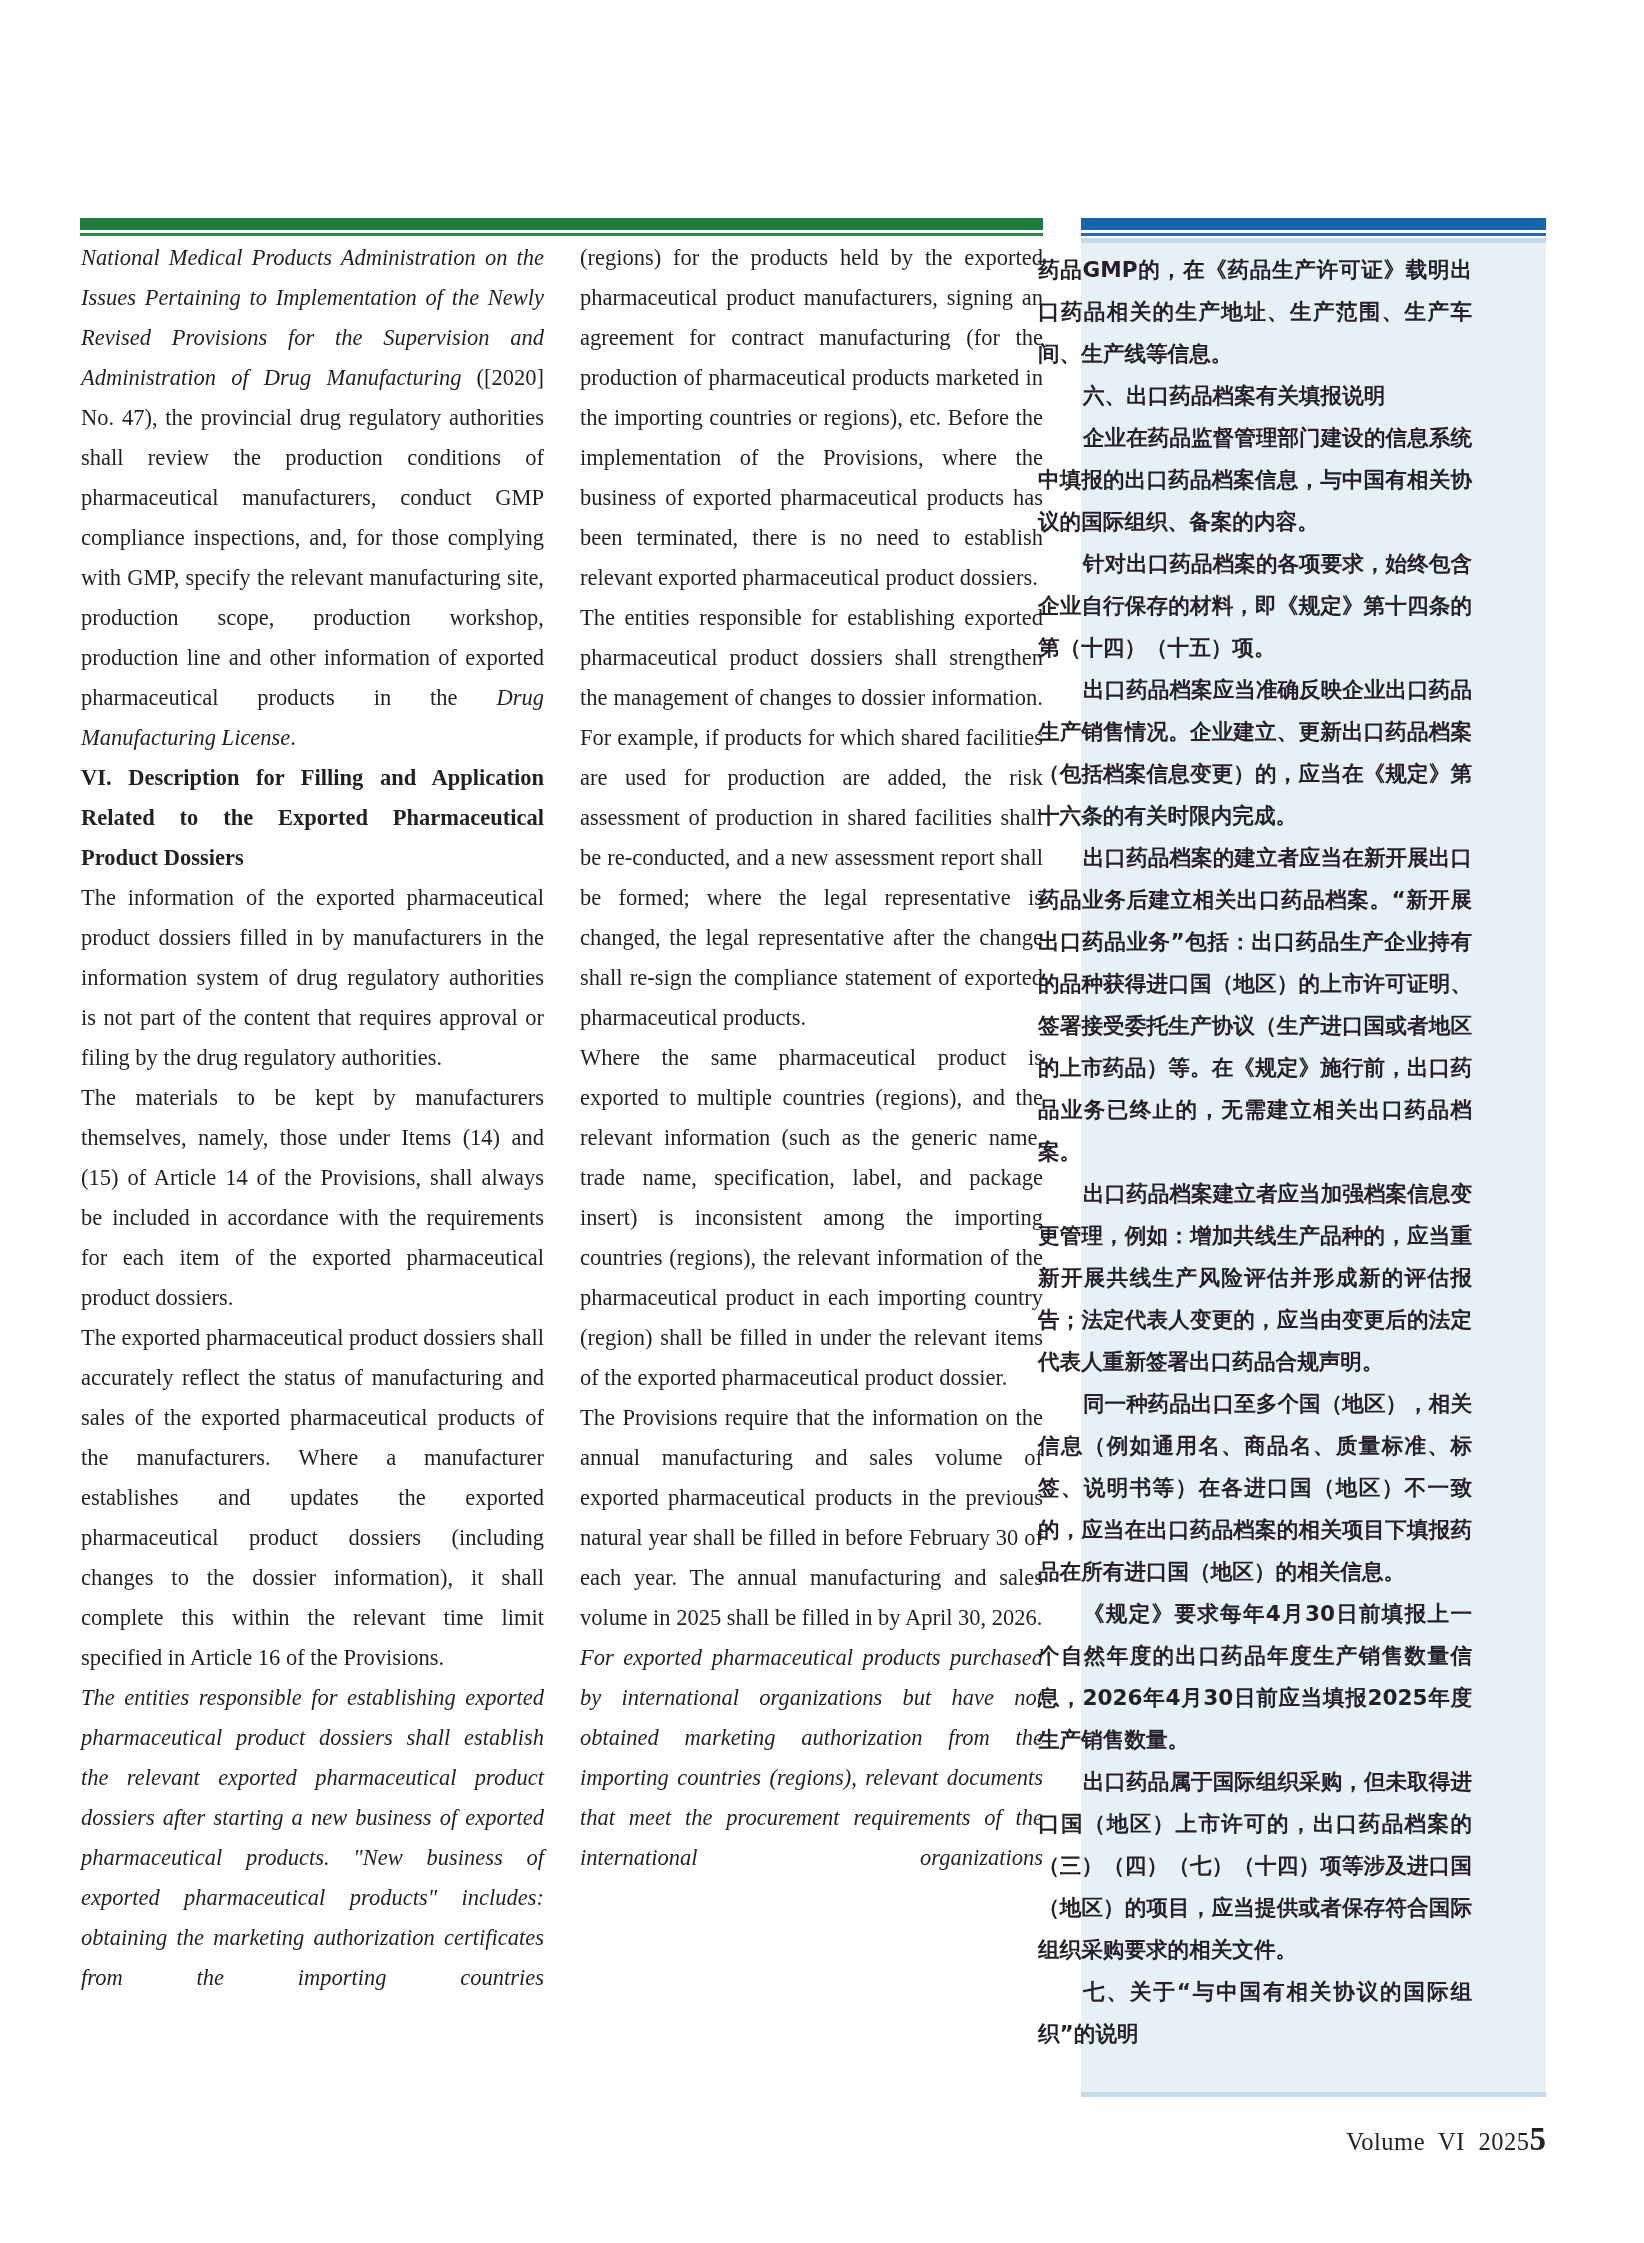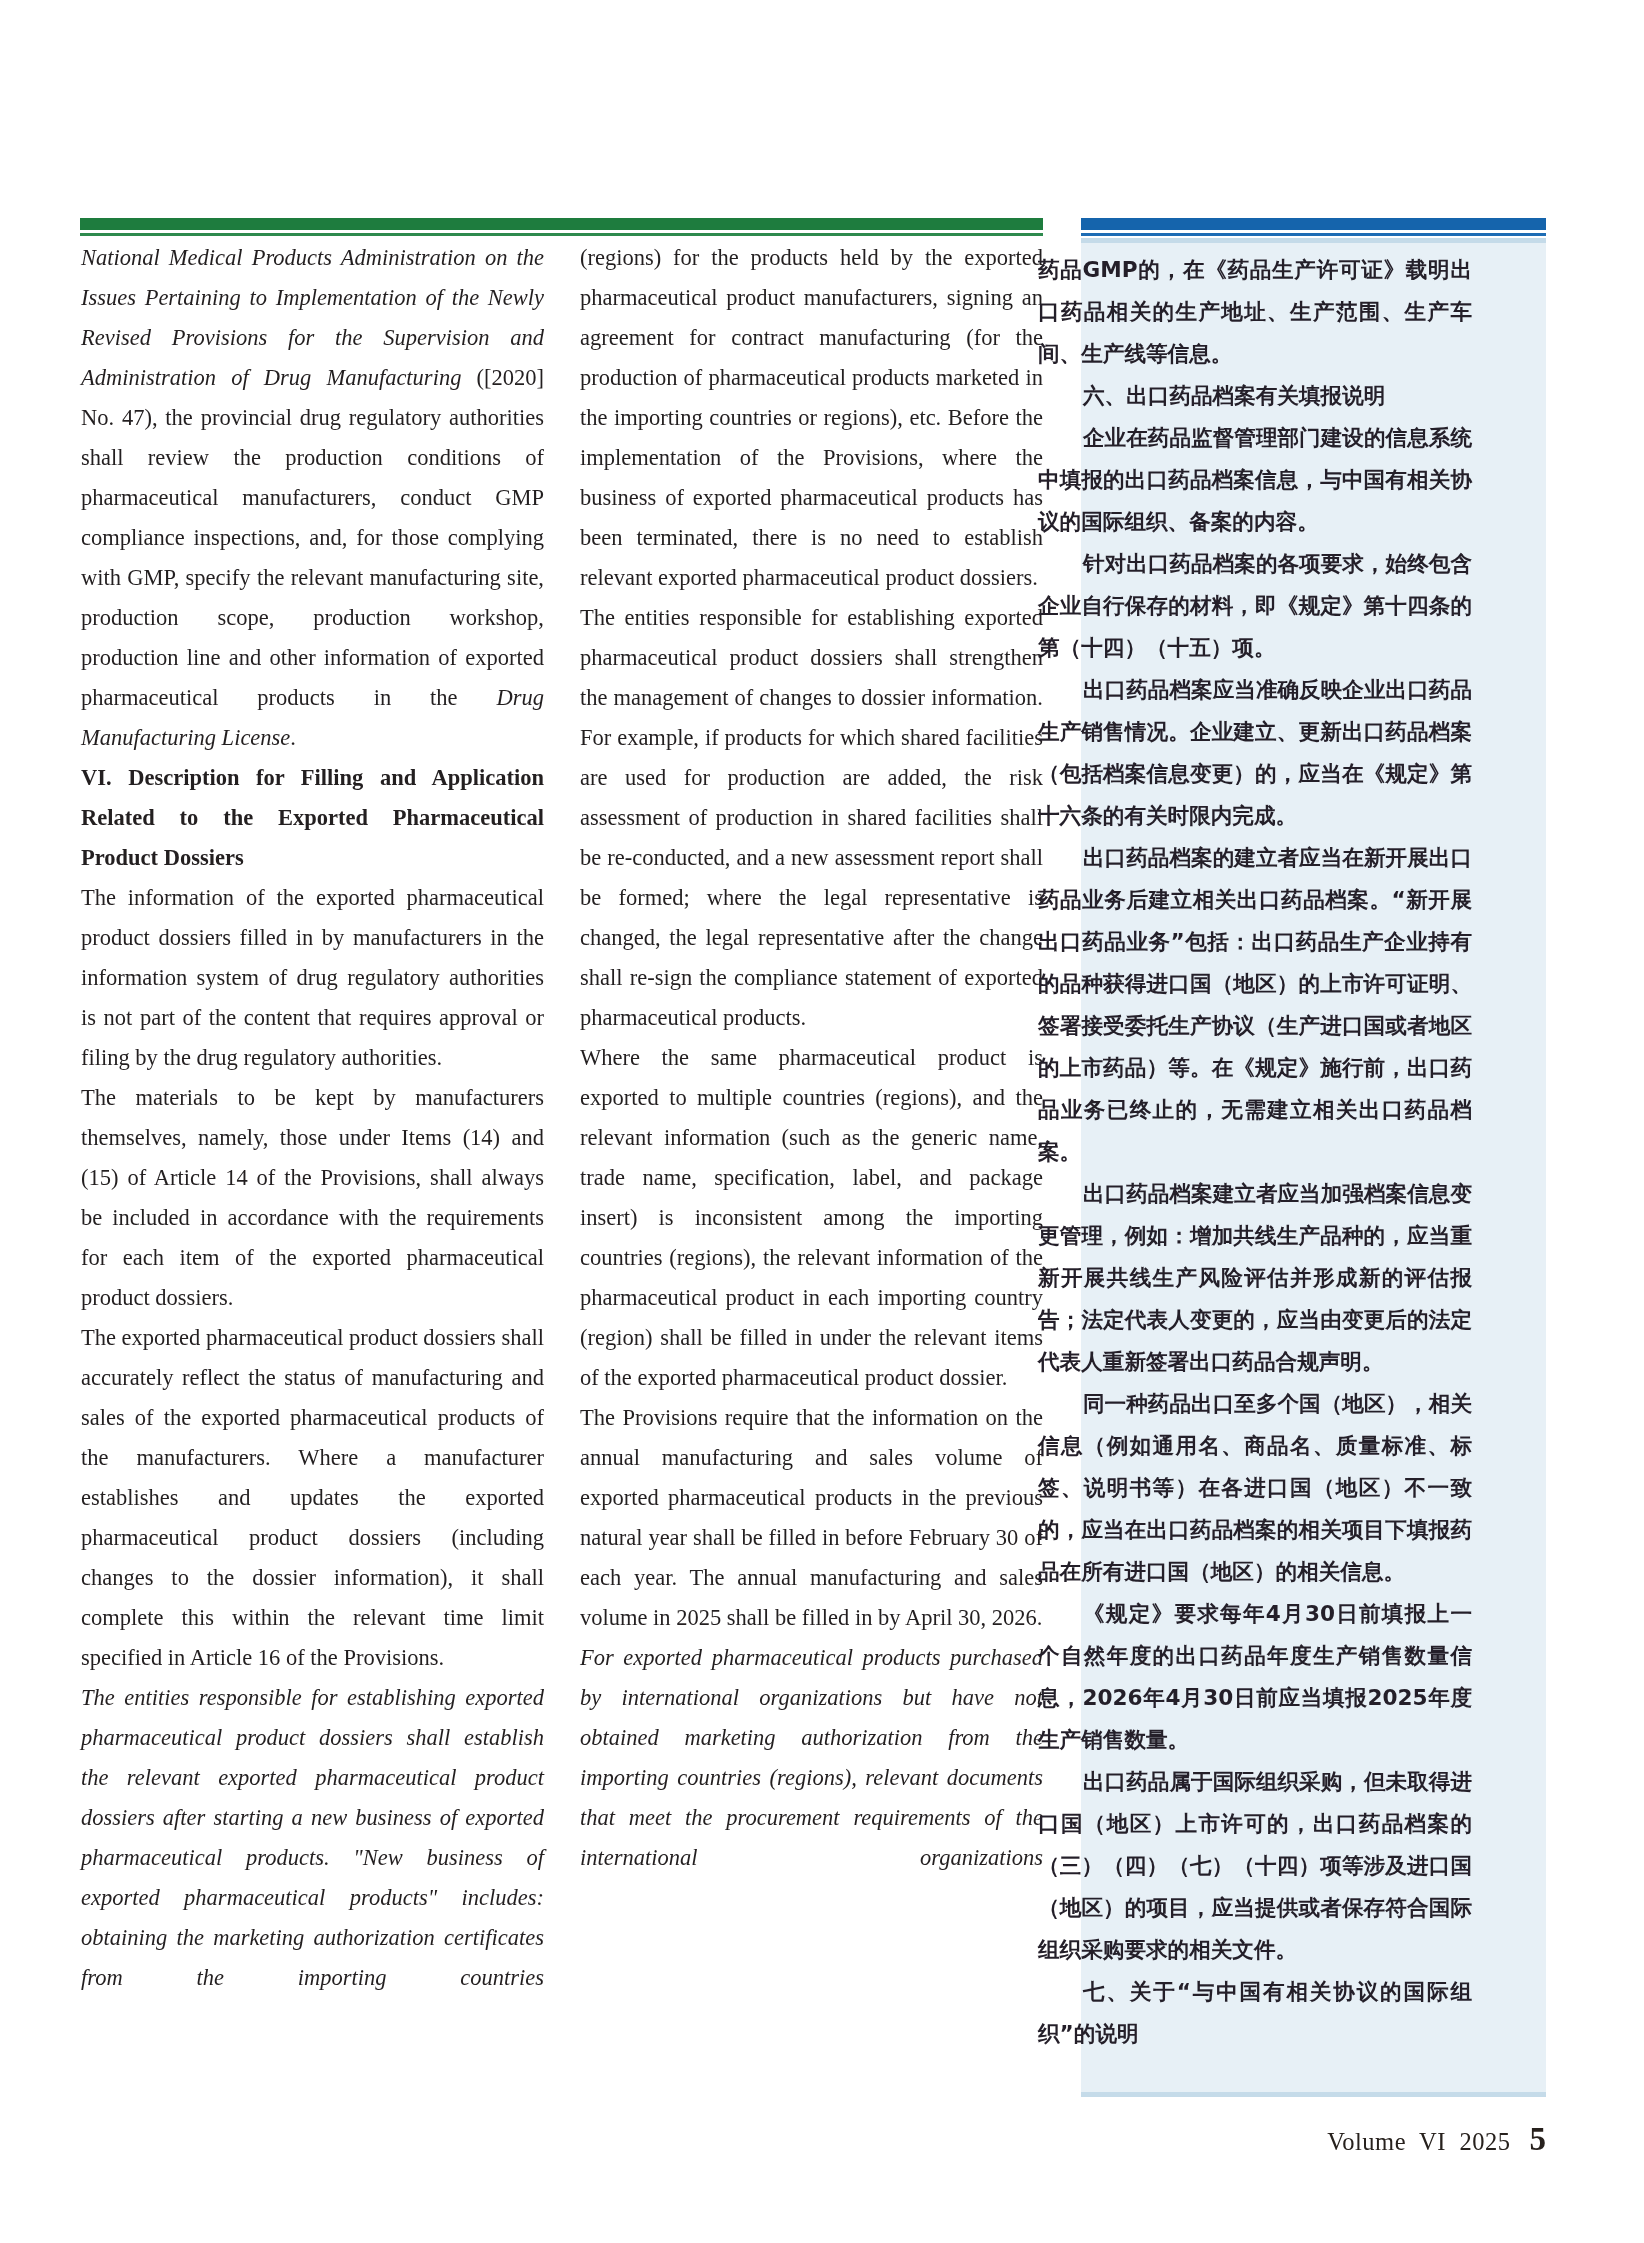--- a/index.html
+++ b/index.html
@@ -39,21 +39,21 @@
     font-size:21.6px;line-height:42px;font-weight:700;
     color:var(--cn-ink,#241f29);text-align:justify;
   }
   .cn-col p{margin:0;text-indent:45px;}
   .cn-col p.noindent{text-indent:0;}
   .cn-col p.bold{font-weight:900;}
 
   
   .footer{
     position:absolute;left:1081px;top:2121px;width:465px;
-    display:flex;justify-content:flex-end;align-items:baseline;gap:19px;
+    display:flex;justify-content:flex-end;align-items:baseline;gap:0;
     color:#27211d;
   }
   .footer .vol{font-size:24.5px;word-spacing:6.9px;letter-spacing:0.5px;}
   .footer .num{font-size:33px;font-weight:bold;}
 </style>
 </head>
 <body>
 
 <div class="green-bar"></div>
 <div class="green-underline"></div>

